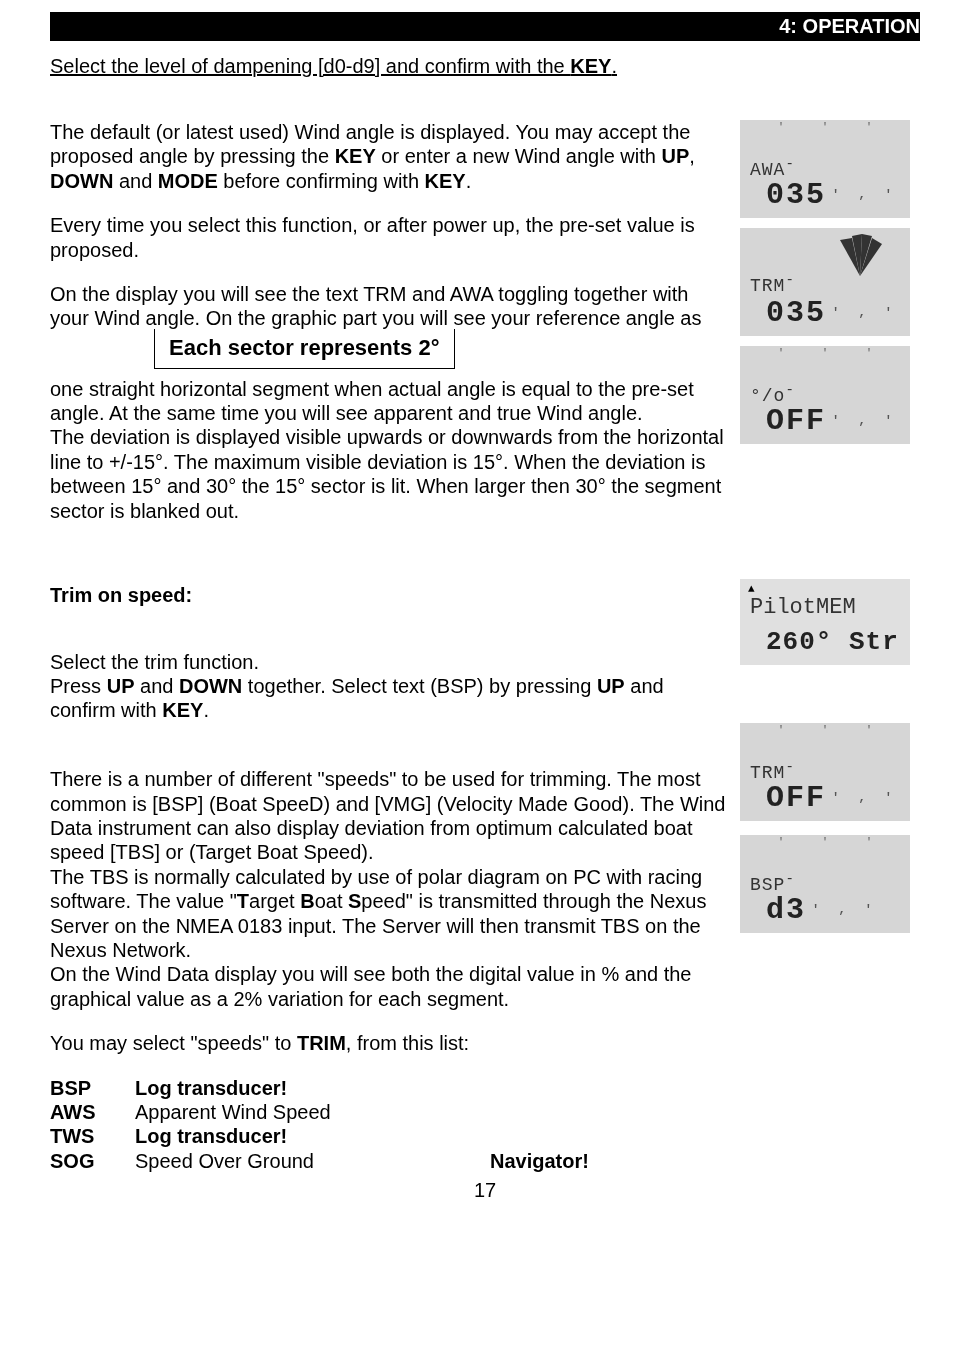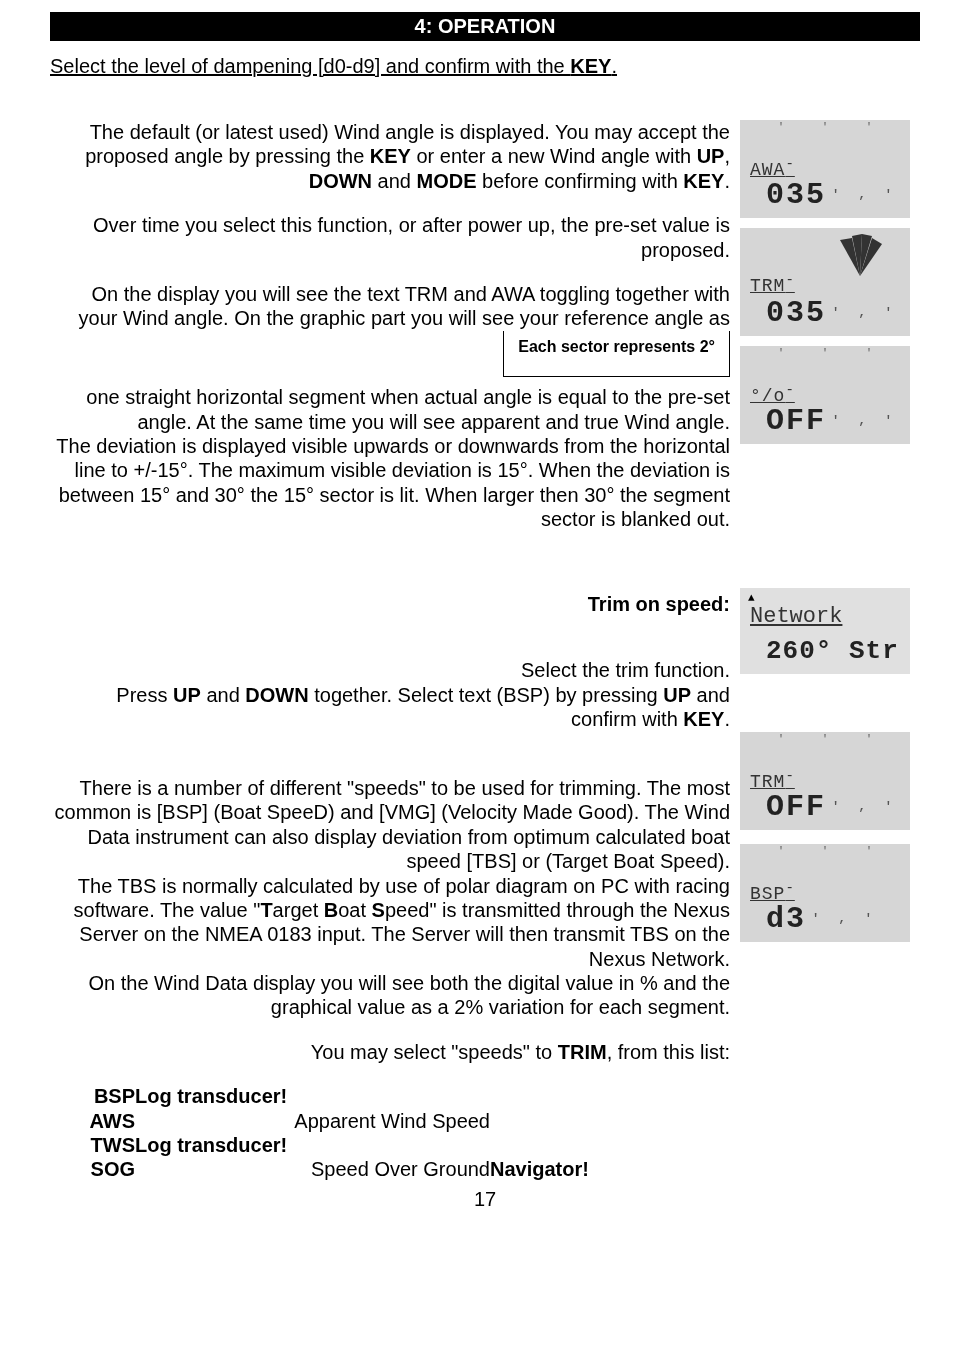--- a/index.html
+++ b/index.html
@@ -14,56 +14,55 @@
     min-height: 1371px;
     box-sizing: border-box;
     padding: 12px 40px 10px 50px;
     position: relative;
   }
   .header-bar {
     background: #000;
     color: #fff;
     font-weight: bold;
     font-size: 20px;
-    text-align: center;
+    text-align: right;
     padding: 3px 0;
     margin-bottom: 14px;
   }
   .intro {
     font-size: 20px;
     margin-bottom: 42px;
     text-decoration: underline;
   }
   .row {
     display: flex;
     gap: 10px;
   }
   .left-col {
     width: 680px;
     font-size: 20px;
     line-height: 1.22;
-    text-align: right;
   }
   .right-col {
     width: 178px;
     display: flex;
     flex-direction: column;
     gap: 10px;
   }
   b { font-weight: bold; }
   p { margin: 0 0 20px 0; }
 
   .boxed {
     display: inline-block;
     border: 1.5px solid #000;
     border-top: none;
-    padding: 6px 14px 20px 14px;
-    font-weight: bold;
-    font-size: 16px;
-    margin-left: 68px;
+    padding: 6px 14px 6px 14px;
+    font-weight: bold;
+    font-size: 22px;
+    margin-left: 104px;
     margin-top: -4px;
     margin-bottom: 8px;
   }
 
   
   .lcd {
     width: 170px;
     height: 98px;
     background: #d6d6d6;
     position: relative;
@@ -71,21 +70,20 @@
   }
   .lcd.tall { height: 108px; }
   .lcd .ticks-top { position:absolute; top:2px; left:0; right:0; display:flex; justify-content:space-evenly; font-size:10px; color:#555;}
   .lcd .small-line {
     position: absolute;
     left: 10px;
     font-family: "Courier New", monospace;
     letter-spacing: 1px;
     font-size: 18px;
     color: #333;
-    text-decoration: underline;
   }
   .lcd .small-line .dash { font-size:14px; vertical-align: super; }
   .lcd .big-line {
     position: absolute;
     left: 10px;
     bottom: 6px;
     font-family: "Courier New", monospace;
     font-weight: bold;
     letter-spacing: 2px;
     font-size: 30px;
@@ -135,21 +133,21 @@
 
   <div class="intro">
     <span>Select the level of dampening [d0-d9] and confirm with the </span><b>KEY</b>.
   </div>
 
   <div class="row">
     <div class="left-col">
       <p>
         <span>The default (or latest used) Wind angle is displayed. You may accept the proposed angle by pressing the </span><b>KEY</b><span> or enter a new Wind angle with </span><b>UP</b>, <b>DOWN</b><span> and </span><b>MODE</b><span> before confirming with </span><b>KEY</b>.
       </p>
-      <p>Over time you select this function, or after power up, the pre-set value is proposed.</p>
+      <p>Every time you select this function, or after power up, the pre-set value is proposed.</p>
       <p style="margin-bottom:2px">On the display you will see the text TRM and AWA toggling together with your Wind angle. On the graphic part you will see your reference angle as</p>
       <div class="boxed">Each sector represents 2°</div>
       <p style="white-space:pre-line">one straight horizontal segment  when actual angle is equal to the pre-set angle. At the same time you will see apparent and true Wind angle.
 The deviation is displayed visible upwards or downwards from the horizontal line to +/-15°. The maximum visible deviation is 15°. When the deviation is between 15° and 30° the 15° sector is lit. When larger then 30° the segment sector is blanked out.</p>
     </div>
 
     <div class="right-col">
       <div class="lcd">
         <div class="ticks-top">
             <span>'</span>
@@ -221,21 +219,21 @@
           <div class="sp-abbr">SOG</div>
           <div class="sp-desc">Speed Over Ground</div>
           <div class="sp-note">Navigator!</div>
         </div>
       </div>
     </div>
 
     <div class="right-col" style="gap:14px; padding-top:30px">
       <div class="lcd" style="height:86px; background:#e0e0e0">
         <div style="position:absolute;top:4px;left:8px;font-size:11px">▲</div>
-        <div class="small-line" style="top:16px; font-size:22px; letter-spacing:0px"><span>Network</span></div>
+        <div class="small-line" style="top:16px; font-size:22px; letter-spacing:0px"><span>PilotMEM</span></div>
         <div class="big-line" style="font-size:26px; letter-spacing:1px; bottom:8px"><span>260° Str</span></div>
       </div>
 
       <div style="height:30px"></div>
 
       <div class="lcd">
         <div class="ticks-top">
             <span>'</span>
             <span>'</span>
             <span>'</span>

